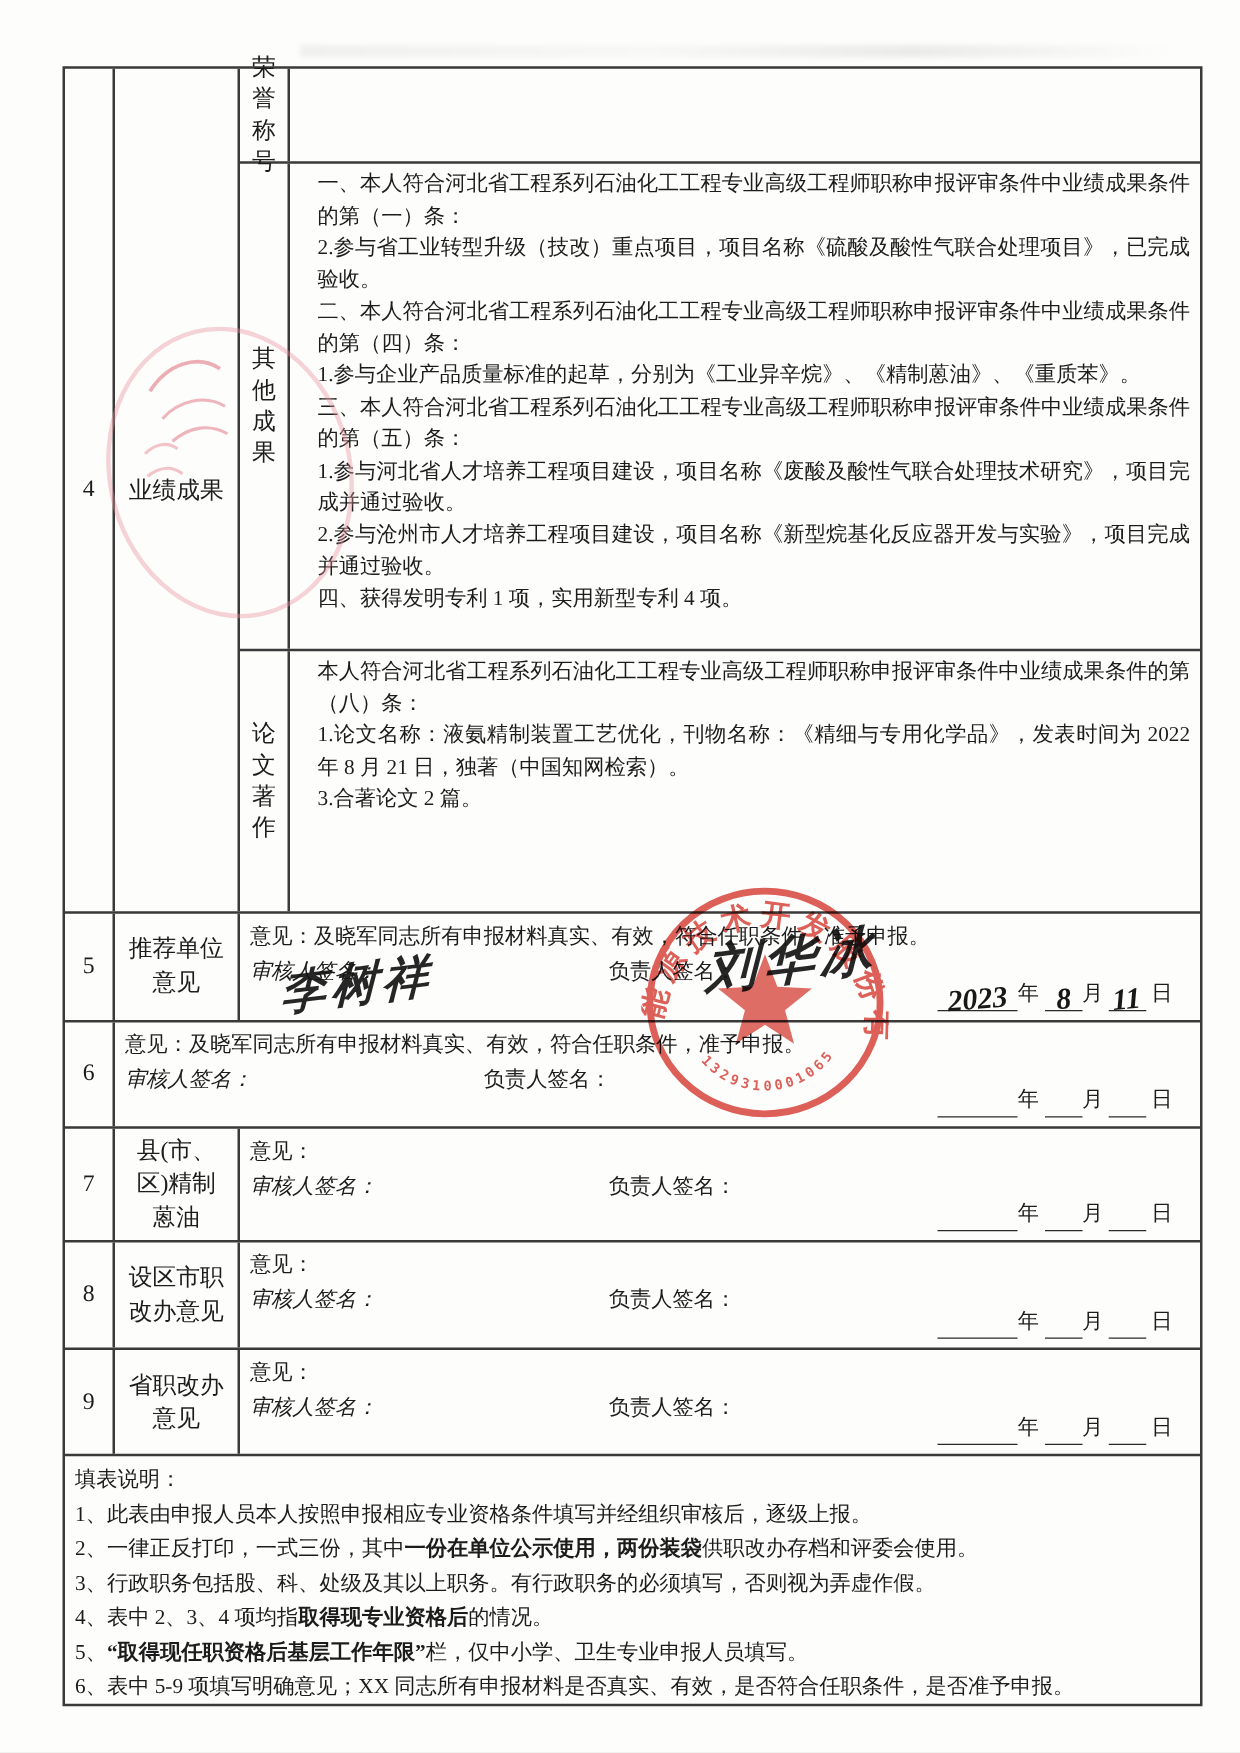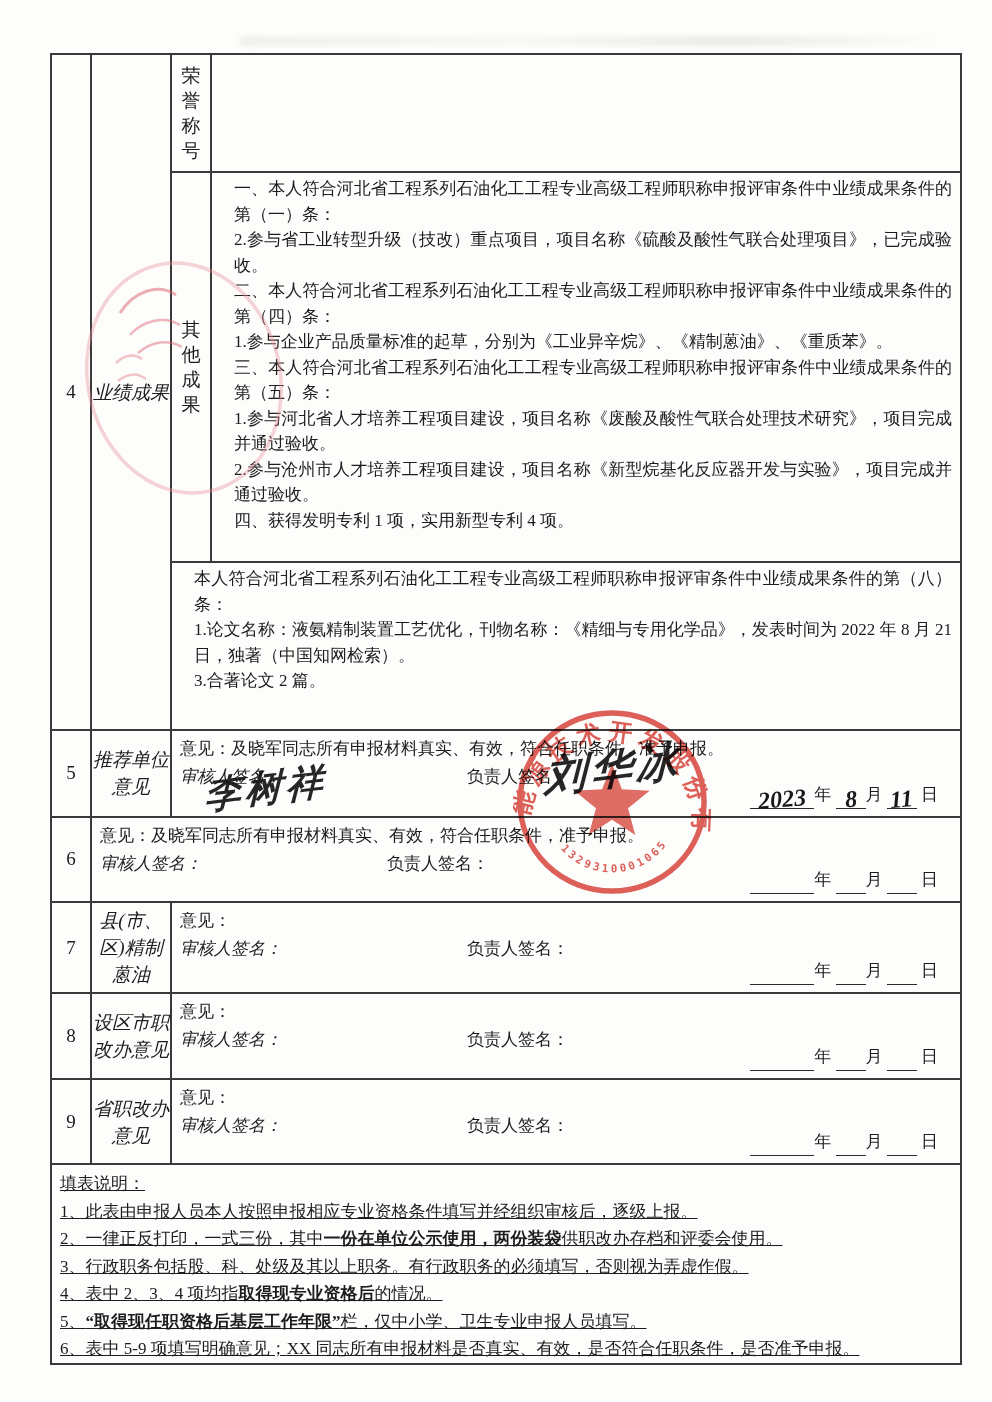--- a/index.html
+++ b/index.html
@@ -6,44 +6,44 @@
   .sheet{position:relative;width:992px;height:1402px;background:#fdfdfc;overflow:hidden;
          font-family:"Liberation Serif","DejaVu Serif",serif;color:#1c1c1c;}
   .smudge{position:absolute;left:240px;top:36px;width:700px;height:10px;
           background:linear-gradient(90deg,rgba(0,0,0,.05),rgba(0,0,0,.02) 40%,rgba(0,0,0,.07) 70%,transparent);
           filter:blur(2px);}
   .tbl{position:absolute;left:50px;top:53px;width:912px;height:1312px;
        border:2.5px solid #3a3a3a;display:flex;flex-direction:column;box-sizing:border-box;}
   .tbl *{box-sizing:border-box;}
   .row4{height:680px;display:flex;border-bottom:2px solid #3a3a3a;}
   .cell-num{width:40px;border-right:2px solid #3a3a3a;display:flex;align-items:center;justify-content:center;font-size:19px;}
-  .cell-label{width:80px;border-right:2px solid #3a3a3a;display:flex;align-items:center;justify-content:center;font-size:19px;font-style:italic;}
+  .cell-label{width:100px;border-right:2px solid #3a3a3a;display:flex;align-items:center;justify-content:center;font-size:19px;}
   .label-inner{width:78px;text-align:center;line-height:27px;font-size:19px;}
   .r4right{flex:1;display:flex;flex-direction:column;}
   .subrow{display:flex;border-bottom:2px solid #3a3a3a;}
   .subrow.last{border-bottom:none;flex:1;}
-  .sub1{height:118px;}
+  .sub1{height:76px;}
   .sub2{height:390px;}
   .subhdr{width:40px;border-right:2px solid #3a3a3a;display:flex;align-items:center;justify-content:center;}
   .vtext{width:20px;line-height:25px;font-size:19px;text-align:center;word-break:break-all;}
   .subcontent{flex:1;padding:3px 8px 0 22px;font-size:17px;line-height:25.5px;overflow:hidden;text-align:justify;}
   .para{margin:0;}
   .rrow{display:flex;border-bottom:2px solid #3a3a3a;position:relative;}
   .h87{height:87px;}.h86{height:86px;}.h92{height:92px;}
   .rcontent{flex:1;position:relative;padding:4px 12px 16px 8px;font-size:17px;line-height:28px;}
   .sigline .part1{display:inline-block;width:287px;font-style:italic;}
   .dateline{position:absolute;right:22px;bottom:7px;font-size:17px;white-space:nowrap;}
   .blank{display:inline-block;border-bottom:1.6px solid #2a2a2a;height:19px;vertical-align:bottom;text-align:center;}
   .w64{width:64px;}.w30{width:30px;}
   .hand{display:inline-block;font-size:24px;font-weight:bold;font-style:italic;
         transform:rotate(-5deg);position:relative;top:-2px;line-height:18px;color:#181818;}
   .sig-hand{position:absolute;font-size:37px;font-weight:bold;font-style:italic;color:#141414;
             transform:rotate(-7deg) skewX(-8deg);letter-spacing:4px;opacity:.92;z-index:4;}
   .notes{flex:1;padding:5px 12px 0 8px;font-size:17px;line-height:27.5px;text-align:justify;}
-  .note-line{margin:0;text-decoration:underline;}
+  .note-line{margin:0;}
   .stamp-main{position:absolute;left:513px;top:704px;z-index:5;opacity:.85;mix-blend-mode:multiply;pointer-events:none;}
   .stamp-faint{position:absolute;left:72px;top:243px;z-index:2;pointer-events:none;}
 </style>
 </head>
 <body>
 
 <div class="sheet">
   <div class="smudge"></div>
 
   <div class="tbl">
@@ -69,20 +69,23 @@
               <div class="para">2.参与省工业转型升级（技改）重点项目，项目名称《硫酸及酸性气联合处理项目》，已完成验收。</div>
               <div class="para">二、本人符合河北省工程系列石油化工工程专业高级工程师职称申报评审条件中业绩成果条件的第（四）条：</div>
               <div class="para">1.参与企业产品质量标准的起草，分别为《工业异辛烷》、《精制蒽油》、《重质苯》。</div>
               <div class="para">三、本人符合河北省工程系列石油化工工程专业高级工程师职称申报评审条件中业绩成果条件的第（五）条：</div>
               <div class="para">1.参与河北省人才培养工程项目建设，项目名称《废酸及酸性气联合处理技术研究》，项目完成并通过验收。</div>
               <div class="para">2.参与沧州市人才培养工程项目建设，项目名称《新型烷基化反应器开发与实验》，项目完成并通过验收。</div>
               <div class="para">四、获得发明专利 1 项，实用新型专利 4 项。</div>
             </div>
         </div>
         <div class="subrow last">
+          <div class="subhdr">
+            <div class="vtext">论文著作</div>
+          </div>
           <div class="subcontent">
               <div class="para">本人符合河北省工程系列石油化工工程专业高级工程师职称申报评审条件中业绩成果条件的第（八）条：</div>
               <div class="para">1.论文名称：液氨精制装置工艺优化，刊物名称：《精细与专用化学品》，发表时间为 2022 年 8 月 21 日，独著（中国知网检索）。</div>
               <div class="para">3.合著论文 2 篇。</div>
             </div>
         </div>
       </div>
     </div>
 
     <div class="rrow h87">

